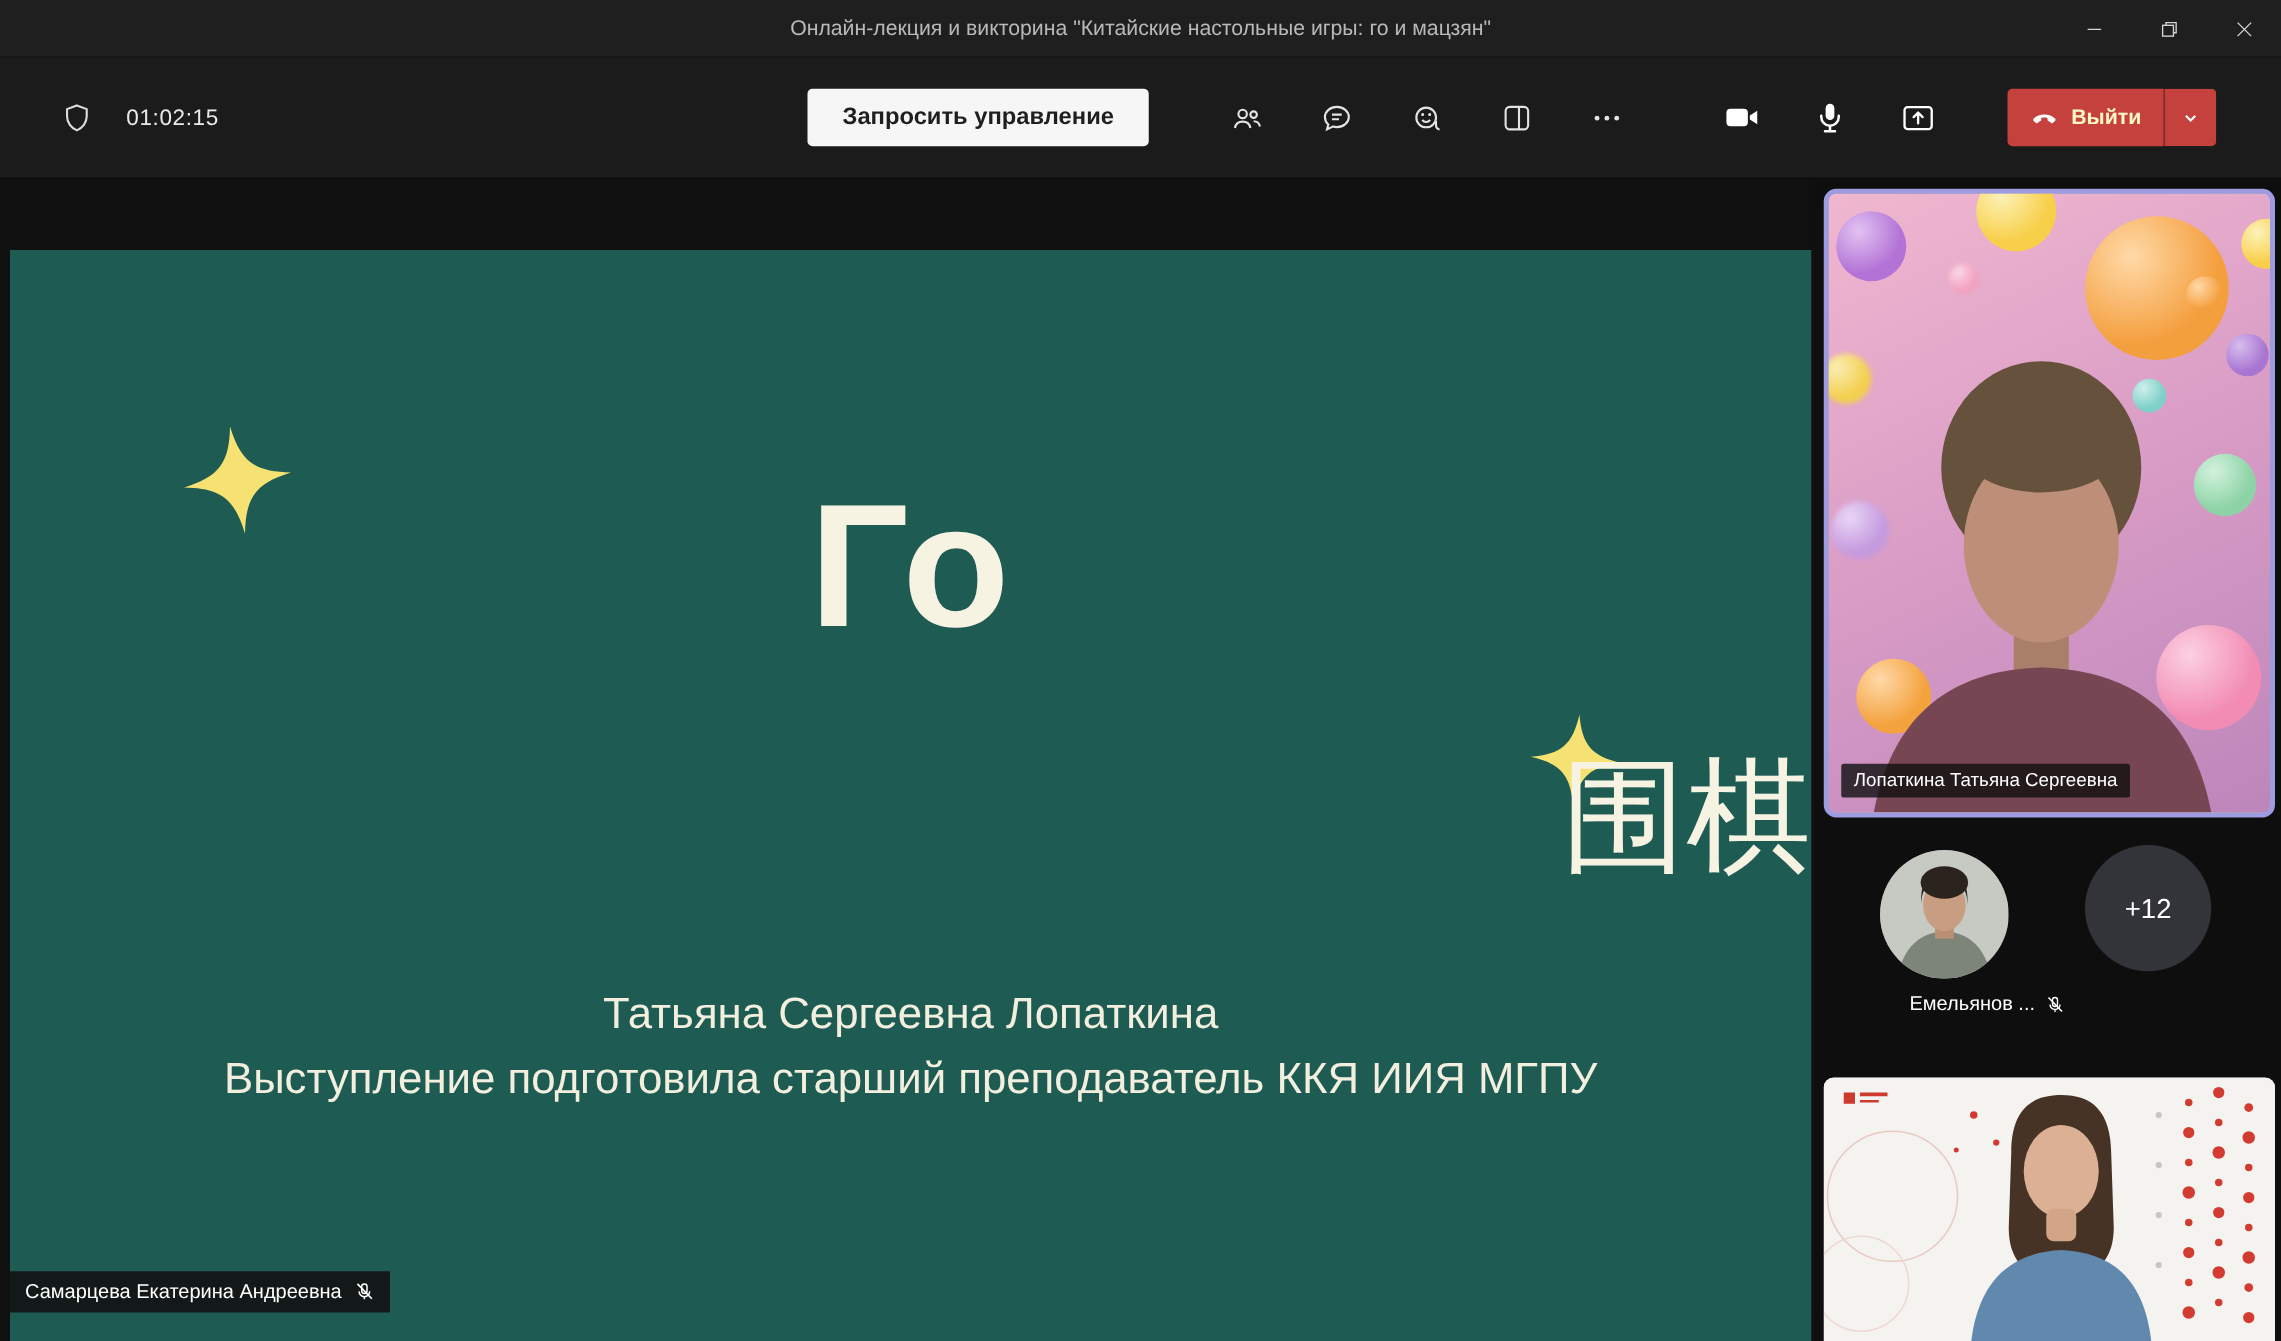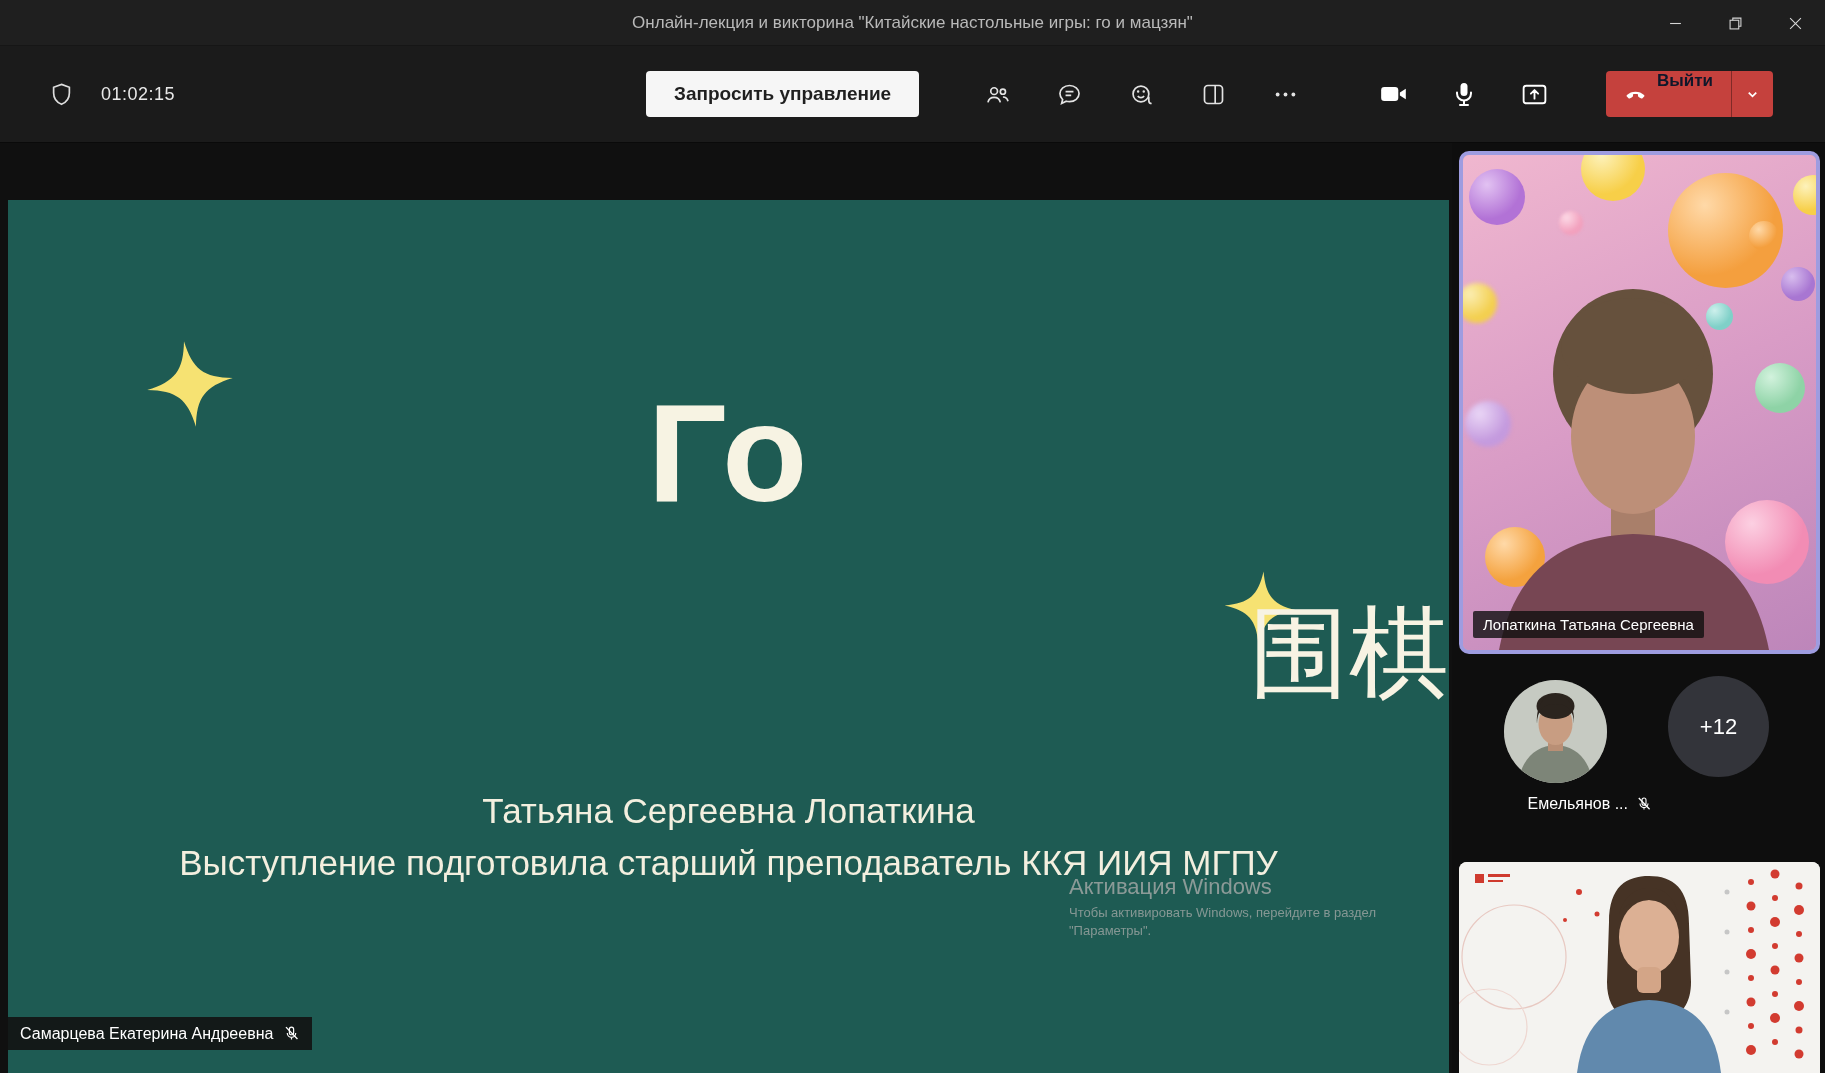--- a/index.html
+++ b/index.html
@@ -20,22 +20,22 @@
   .timer { color:#e8e8e8; font-size:18px; letter-spacing:.5px; }
   .icon-wrap { display:flex; align-items:center; justify-content:center; }
   .request-btn { position:absolute; left:630px; top:50%; transform:translateY(-50%);
                  height:46px; padding:0 28px; background:#f6f6f6; color:#1f1f1f; border:none;
                  border-radius:4px; font-size:19px; font-weight:bold; font-family:inherit; cursor:pointer;margin-left:16px; }
   .tb-icons { position:absolute; left:975px; top:0; height:100%; display:flex; align-items:center; gap:28px; }
   .tb-av { position:absolute; left:1372px; top:0; height:100%; display:flex; align-items:center; gap:26px; }
   .tb-btn { width:44px; height:44px; background:transparent; border:none; display:flex; align-items:center;
             justify-content:center; cursor:pointer; border-radius:4px; }
   .leave-split { position:absolute; left:1606px; top:50%; transform:translateY(-50%); height:46px; display:flex; }
-  .leave-main { display:flex; gap:10px; padding:0 18px; background:var(--accent-red,#c5413d);
-                color:#0f172a; border:none; border-radius:4px 0 0 4px; font-size:17px; font-weight:bold;
+  .leave-main { display:flex; align-items:center; gap:10px; padding:0 18px; background:var(--accent-red,#c5413d);
+                color:#fef9c3; border:none; border-radius:4px 0 0 4px; font-size:17px; font-weight:bold;
                 font-family:inherit; cursor:pointer; }
   .leave-chevron { width:42px; background:var(--accent-red,#c5413d); border:none; border-left:1px solid rgba(0,0,0,.35);
                    border-radius:0 4px 4px 0; display:flex; align-items:center; justify-content:center; cursor:pointer; }
 
   
   .stage { position:absolute; left:0; top:143px; width:1452px; height:930px; background:#101010; }
   .slide { position:absolute; left:8px; top:57px; width:1441px; height:873px; background:var(--slide-teal,#1e5b53); overflow:hidden; }
   .slide-title { position:absolute; top:183px; left:0; width:100%; text-align:center;
                  font-size:140px; line-height:1; font-weight:bold; color:var(--cream,#f7f3e3); letter-spacing:2px; }
   .slide-cjk { position:absolute; top:398px; left:0; width:100%; text-align:right;
@@ -228,25 +228,20 @@
       <div class="sparkle s2">
         <svg viewBox="0 0 100 100" width="76" height="76">
           <path d="M50 2 C55 34 66 45 98 50 C66 55 55 66 50 98 C45 66 34 55 2 50 C34 45 45 34 50 2 Z"></path>
           </svg>
       </div>
       <div class="slide-title">Го</div>
       <div class="slide-cjk">围棋</div>
       <div class="slide-credit">
         <div>Татьяна Сергеевна Лопаткина</div>
         <div>Выступление подготовила старший преподаватель ККЯ ИИЯ МГПУ</div>
-      </div>
-      <div class="watermark">
-        <div class="wm-title">Активация Windows</div>
-        <div class="wm-line">Чтобы активировать Windows, перейдите в раздел</div>
-        <div class="wm-line">"Параметры".</div>
       </div>
     </div>
     <div class="presenter-label">
       <span>Самарцева Екатерина Андреевна</span>
       <span class="icon-wrap">
         <svg width="17" height="17" viewBox="0 0 20 20" fill="none" stroke="#ffffff" stroke-width="1.4">
           <rect x="7.5" y="2.5" width="5" height="9" rx="2.5"></rect>
           <path d="M5 9.5a5 5 0 0 0 10 0M10 14.5V17"></path>
           <path d="M3.5 2.5l13.5 14" stroke-width="1.6"></path>
           </svg>

